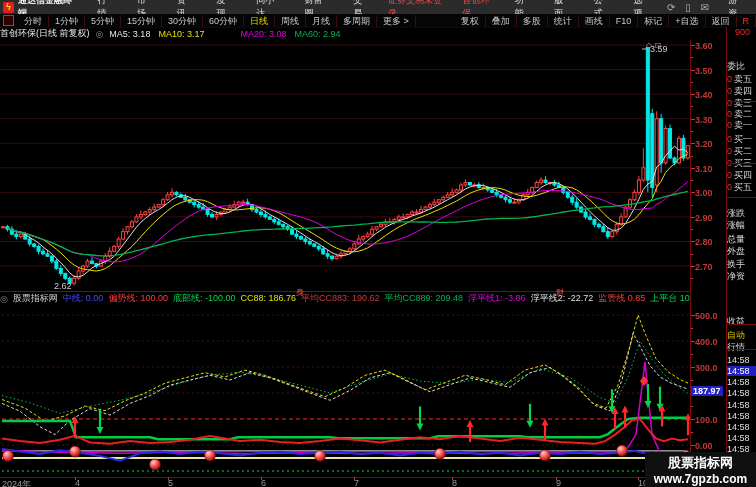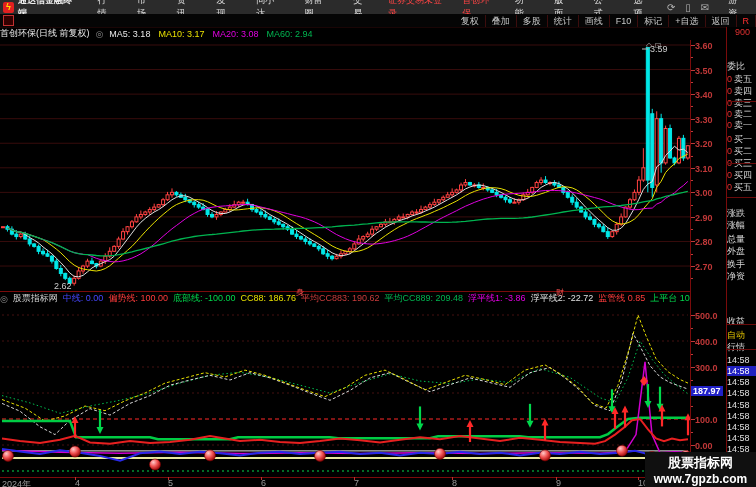--- a/index.html
+++ b/index.html
@@ -76,38 +76,51 @@
         </div>
       <span class="top-icon">⟳</span>
       <span class="top-icon">▯</span>
       <span class="top-icon">✉</span>
       <span style="color:#e0e0e0;padding:0 10px 0 14px;">游资</span>
     </div>
   </div>
 
   <div id="toolbar" class="abs">
     <div class="tb-icon"></div>
+    <div id="tb-left" style="display:flex;">
+        <span class="tb-item">分时</span>
+        <span class="tb-item">1分钟</span>
+        <span class="tb-item">5分钟</span>
+        <span class="tb-item">15分钟</span>
+        <span class="tb-item">30分钟</span>
+        <span class="tb-item">60分钟</span>
+        <span class="tb-item" style="color: rgb(232, 216, 0);">日线</span>
+        <span class="tb-item">周线</span>
+        <span class="tb-item">月线</span>
+        <span class="tb-item">多周期</span>
+        <span class="tb-item">更多 &gt;</span>
+      </div>
     <div id="toolbar-right">
         <span class="tb-item">复权</span>
         <span class="tb-item">叠加</span>
         <span class="tb-item">多股</span>
         <span class="tb-item">统计</span>
         <span class="tb-item">画线</span>
         <span class="tb-item">F10</span>
         <span class="tb-item">标记</span>
         <span class="tb-item">+自选</span>
         <span class="tb-item">返回</span>
         <span class="tb-item" style="color: rgb(255, 48, 48);">R</span>
       </div>
   </div>
 
   <div id="chart-header" class="abs">
     <span style="color:#e8e8e8;">首创环保(日线 前复权)</span>
     <span style="color:#888;">◎</span>
-    <span id="ma-labels"><span style="color: rgb(232, 232, 232); margin-right: 8px;">MA5: 3.18</span><span style="color: rgb(232, 224, 0); margin-right: 8px;">MA10: 3.17</span><span style="color: rgb(224, 0, 224); margin-right: 8px;">MA20: 3.08</span><span style="color: rgb(0, 180, 80); margin-right: 8px;">MA60: 2.94</span></span>
+    <span id="ma-labels"><span style="color: rgb(232, 232, 232); margin-right: 8px;">MA5: 3.18</span><span style="color: rgb(232, 224, 0); margin-right: 8px;">MA10: 3.17</span><span style="color: rgb(224, 0, 224); margin-right: 8px; margin-left: 28px;">MA20: 3.08</span><span style="color: rgb(0, 180, 80); margin-right: 8px;">MA60: 2.94</span></span>
   </div>
   <div class="abs" style="left:646px;top:41px;color:#9a9a9a;font-size:8px;z-index:6;"><span>◇</span> <span>⊡</span></div>
 
   <svg id="main-chart" class="abs" style="left:0;top:40px;" width="690" height="251">
       <line x1="0" y1="226.03999999999996" x2="690" y2="226.03999999999996" stroke="#380c0c" stroke-width="1"></line>
       <line x1="0" y1="201.47999999999996" x2="690" y2="201.47999999999996" stroke="#380c0c" stroke-width="1"></line>
       <line x1="0" y1="176.91999999999993" x2="690" y2="176.91999999999993" stroke="#380c0c" stroke-width="1"></line>
       <line x1="0" y1="152.3599999999999" x2="690" y2="152.3599999999999" stroke="#380c0c" stroke-width="1"></line>
       <line x1="0" y1="127.7999999999999" x2="690" y2="127.7999999999999" stroke="#380c0c" stroke-width="1"></line>
       <line x1="0" y1="103.23999999999987" x2="690" y2="103.23999999999987" stroke="#380c0c" stroke-width="1"></line>

